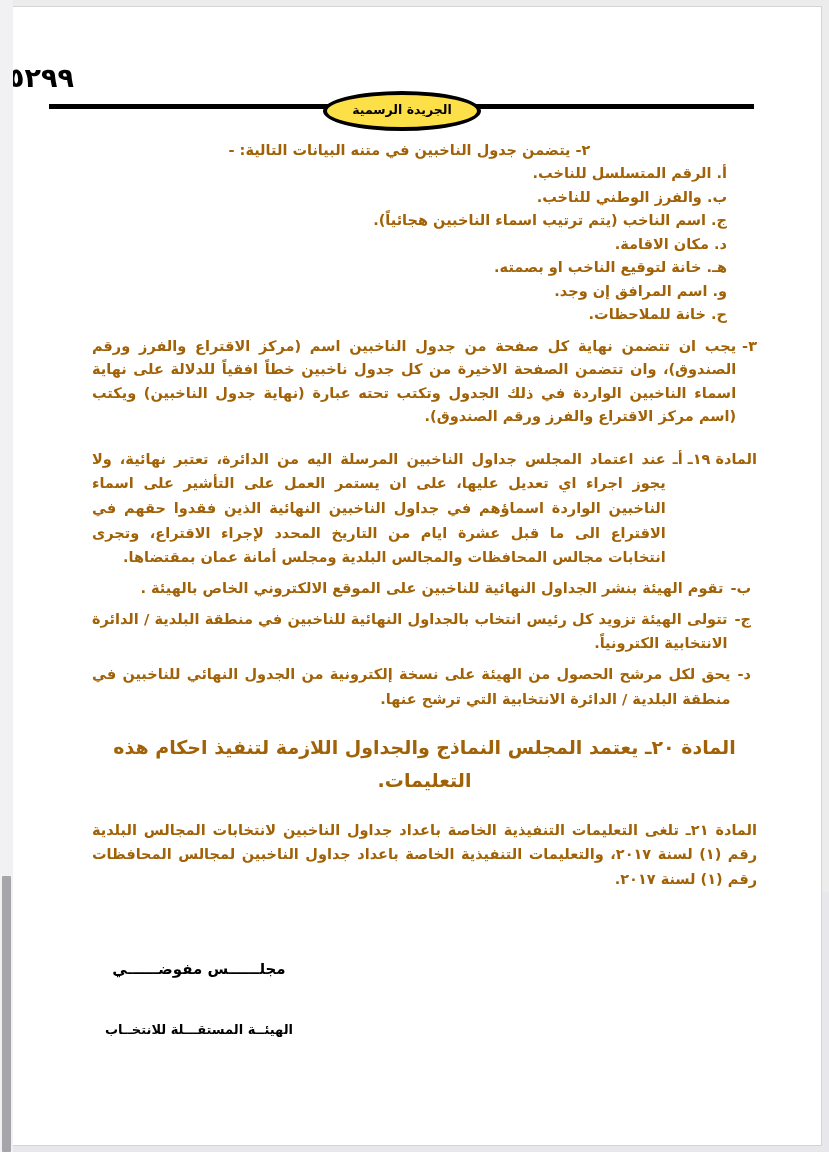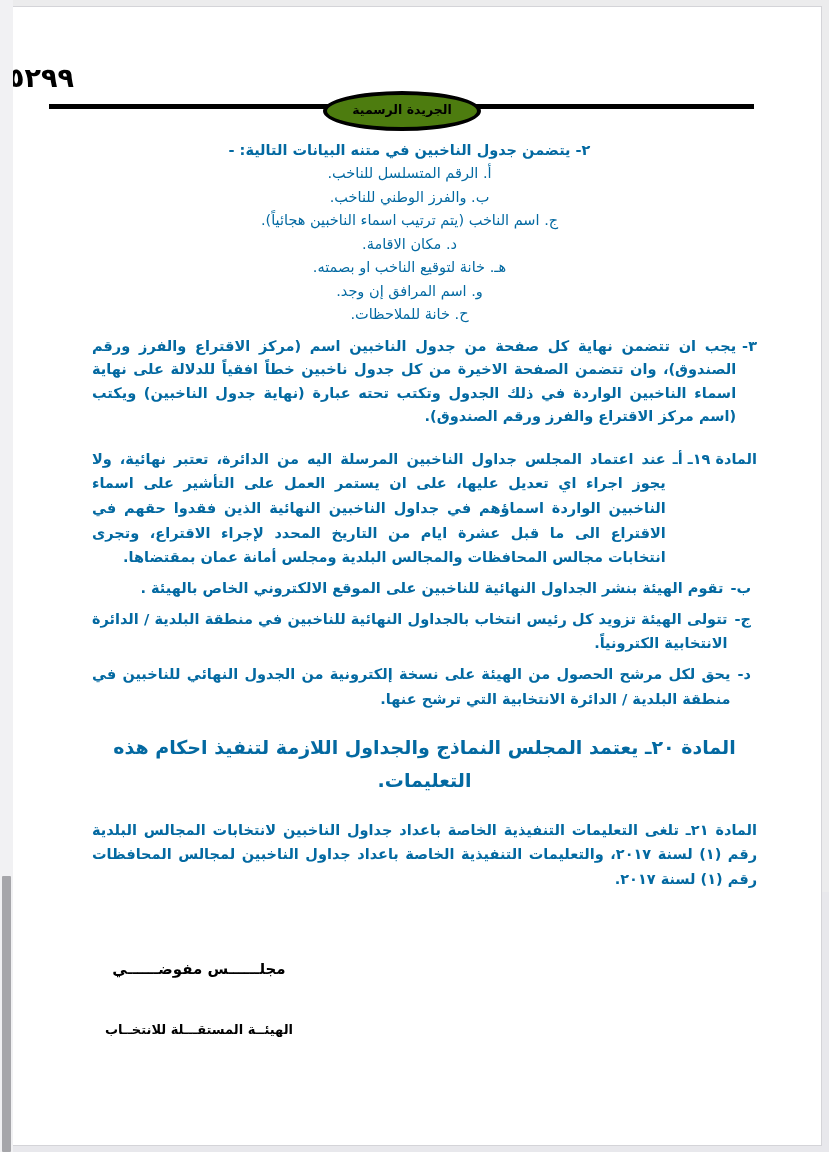--- a/index.html
+++ b/index.html
@@ -85,42 +85,42 @@
     background: #000;
   }
   .gazette-ellipse {
     position: absolute;
     left: 274px;
     top: 0px;
     width: 150px;
     height: 32px;
     border: 4px solid #000;
     border-radius: 50%;
-    background: #4d7c0f;
+    background: #fde047;
     display: flex;
     align-items: center;
     justify-content: center;
   }
   .gazette-ellipse span {
     font-family: "DejaVu Sans", sans-serif;
     font-size: 12.5px;
     font-weight: 700;
     color: #000;
     line-height: 1;
     transform: translateY(-1px);
   }
 
   
   .doc-body {
     position: absolute;
     top: 132px;
     right: 64px;
     left: 72px;
     font-family: "DejaVu Sans", "Liberation Sans", sans-serif;
-    color: #0369a1;
+    color: #a16207;
     direction: rtl;
     text-align: right;
     margin-left: 12px;
   }
 
   .num-item {
     font-size: 14.5px;
     font-weight: 700;
     line-height: 1.62;
     display: flex;
@@ -141,23 +141,23 @@
   
   .intro-line {
     font-size: 14.5px;
     font-weight: 700;
     line-height: 1.62;
     text-align: center;
     padding-right: 30px;
   }
   .sub-line {
     font-size: 14.5px;
-    font-weight: 400;
+    font-weight: 700;
     line-height: 1.62;
-    text-align: center;
+    text-align: right;
     padding-right: 30px;
   }
 
   .para-block {
     margin-top: 18px;
     font-size: 14.5px;
     font-weight: 700;
     line-height: 1.70;
   }
   .para-row {

